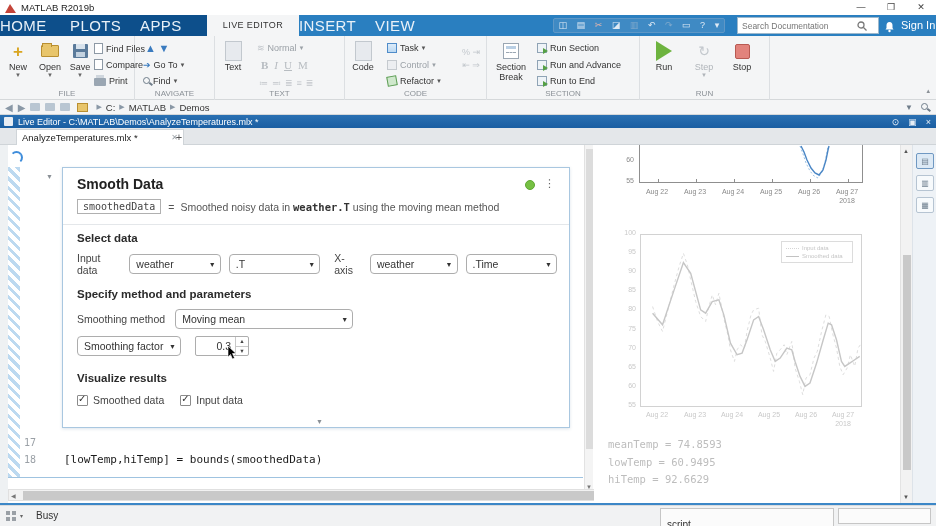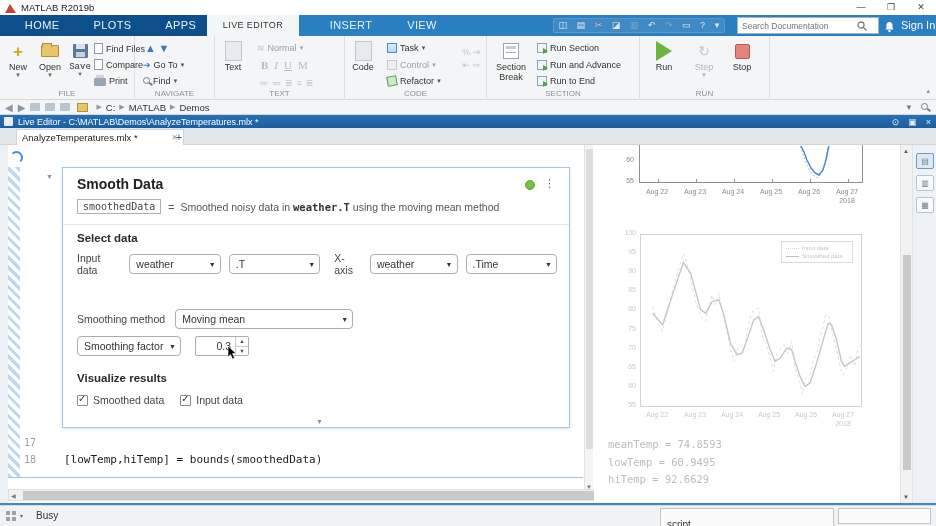--- a/index.html
+++ b/index.html
@@ -11,21 +11,21 @@
   .titlebar { position:absolute; left:0; top:0; width:936px; height:15px; background:#ffffff; display:flex; align-items:center; padding-left:5px; }
   .ml-logo { width:11px; height:10px; margin-right:5px; position:relative; }
   .ml-logo:before { content:""; position:absolute; left:0; top:1px; border-left:5px solid transparent; border-right:6px solid transparent; border-bottom:9px solid #c4453a; }
   .titlebar .title { font-size:9.5px; color:#222; }
   .win-controls { position:absolute; right:0; top:0; height:15px; display:flex; }
   .win-controls span { width:30px; text-align:center; font-size:9px; color:#444; line-height:15px; }
 
   
   .ribbon-tabs { position:absolute; left:0; top:15px; width:936px; height:21px; background:#2a7fc0; }
   .rt-dark { position:absolute; left:0; top:0; width:207px; height:21px; background:#0d4f8b; display:flex; }
-  .rtab { color:#e9f1f8; font-size:11px; letter-spacing:.4px; line-height:21px; text-align:center;margin-left:14px; }
+  .rtab { color:#e9f1f8; font-size:15px; letter-spacing:.4px; line-height:21px; text-align:left; }
   .rtab.home{width:70px;} .rtab.plots{width:70px;} .rtab.apps{width:65px;}
   .rtab-sel { position:absolute; left:207px; top:0; width:92px; height:21px; background:#f4f5f6; color:#333; font-size:9px; letter-spacing:.4px; line-height:21px; text-align:center; }
   .rtab.insert{position:absolute;left:299px;width:76px;} .rtab.view{position:absolute;left:375px;width:66px;}
   .qat { position:absolute; left:553px; top:3px; width:172px; height:15px; border:1px solid #5e97c6; border-radius:2px; display:flex; align-items:center; justify-content:space-around; background:#3f8ac4; }
   .qat span { font-size:9px; color:#dfeaf4; line-height:13px; }
   .qat .dis { color:#7fa9cc; } .qat .red { color:#e8b7ad; }
   .searchbox { position:absolute; left:737px; top:2px; width:142px; height:17px; background:#fff; border:1px solid #9db8cc; display:flex; align-items:center; }
   .searchbox input { border:none; outline:none; width:118px; font-size:8.5px; padding-left:4px; color:#555; font-family:"Liberation Sans",sans-serif; background:transparent; }
   .bell { position:absolute; left:884px; top:4px; }
   .signin { position:absolute; left:901px; top:0; height:21px; line-height:21px; font-size:11px; color:#fff; }
@@ -243,21 +243,21 @@
         <div class="blabel">New</div>
           <div class="bdown">▼</div>
       </div>
       <div class="bigbtn" style="left:34px;">
         <div class="bicon">
             <span class="icon-folder"></span>
           </div>
         <div class="blabel">Open</div>
           <div class="bdown">▼</div>
       </div>
-      <div class="bigbtn" style="left:64px;font-family:Liberation Mono, monospace;">
+      <div class="bigbtn" style="left:64px;">
         <div class="bicon">
             <span class="icon-save"></span>
           </div>
         <div class="blabel">Save</div>
           <div class="bdown">▼</div>
       </div>
       <div class="smallrow" style="left:94px; top:6px;">
         <span class="mini-doc si"></span>
           <span>Find Files</span>
       </div>
@@ -461,20 +461,21 @@
         <span class="dd" style="width:92px; margin-right:8px;">
             <span>weather</span>
             <span class="dda">▼</span>
           </span>
         <span class="dd" style="width:96px;">
             <span>.Time</span>
             <span class="dda">▼</span>
           </span>
       </div>
 
+      <div class="tp-h" style="top:120px;">Specify method and parameters</div>
       <div class="row" style="left:14px; top:141px;">
         <span class="tp-lbl" style="margin-right:10px;">Smoothing method</span>
         <span class="dd" style="width:178px;">
             <span>Moving mean</span>
             <span class="dda">▼</span>
           </span>
       </div>
       <div class="row" style="left:14px; top:168px;">
         <span class="dd" style="width:104px; margin-right:14px;">
             <span>Smoothing factor</span>

